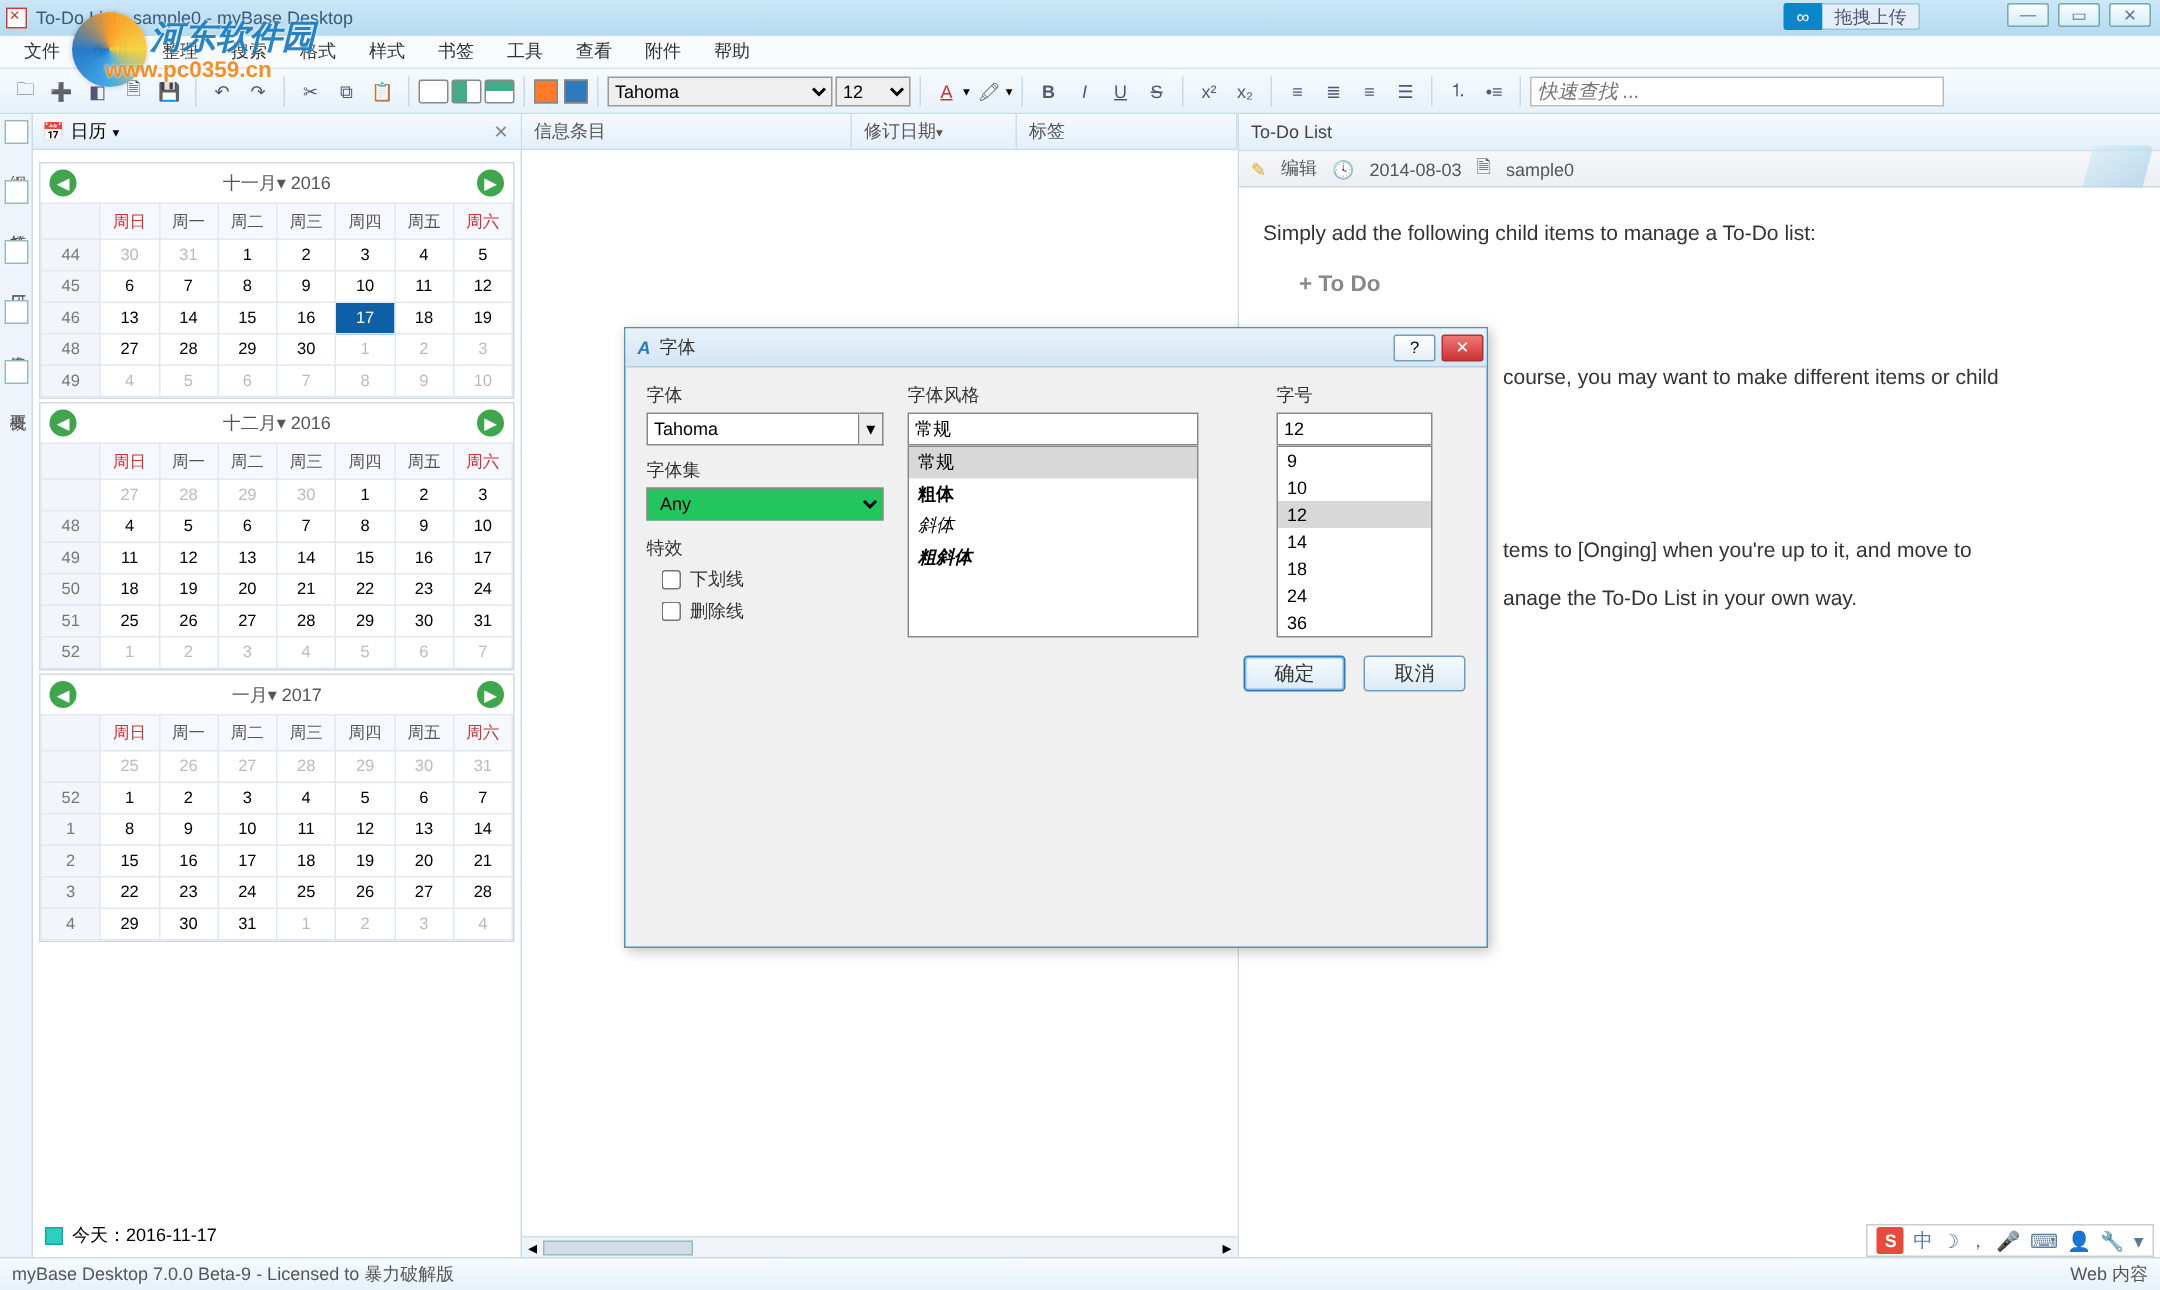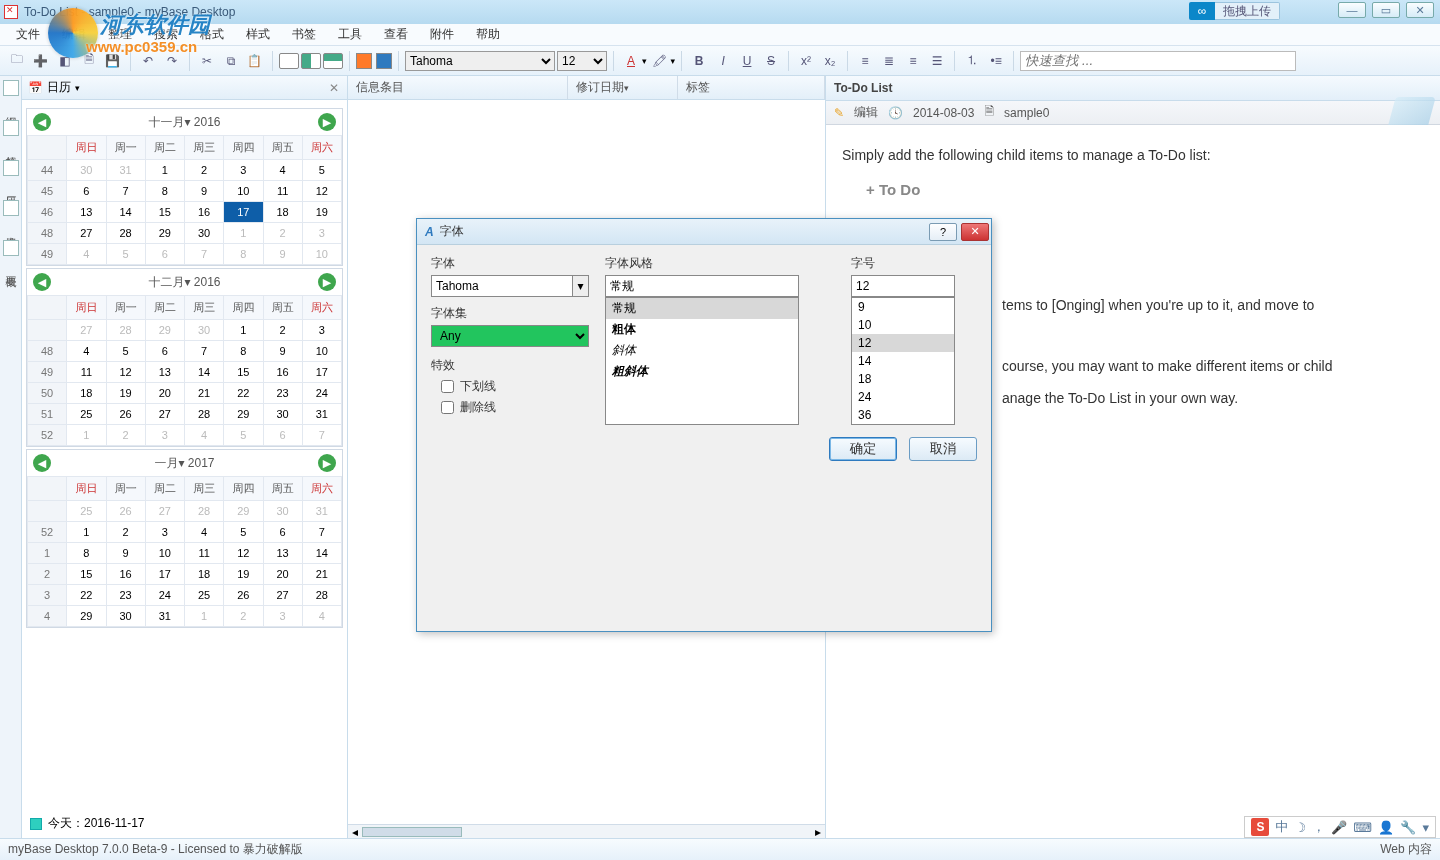--- a/index.html
+++ b/index.html
@@ -44,32 +44,32 @@
 .caltbl td.today{background:#0e5ea8;color:#fff;}
 .todaybar{padding:6px 8px;display:flex;align-items:center;gap:6px;}
 .todaybar .sq{width:12px;height:12px;background:#2ecfbf;border:1px solid #1aa;}
 .midpane{width:478px;border-right:1px solid #c8dceb;display:flex;flex-direction:column;position:relative;}
 .midhdr{height:24px;background:linear-gradient(#f5fafe,#e3eff9);border-bottom:1px solid #c8dceb;display:flex;align-items:center;}
 .midhdr .col{padding:0 8px;border-right:1px solid #d0dce8;height:100%;display:flex;align-items:center;color:#555;}
 .midbody{flex:1;background:#fff;}
 .midscroll{height:14px;background:#f0f4f8;border-top:1px solid #d0dce8;display:flex;align-items:center;padding:0 4px;gap:4px;}
 .midscroll .thumb{width:100px;height:10px;background:#d0dce8;border:1px solid #9bb;}
 .rightpane{flex:1;display:flex;flex-direction:column;}
-.rtitle{height:24px;background:linear-gradient(#f5fafe,#e3eff9);border-bottom:1px solid #c8dceb;display:flex;align-items:center;padding:12px 8px;font-weight:bold;color:#444;}
+.rtitle{height:24px;background:linear-gradient(#f5fafe,#e3eff9);border-bottom:1px solid #c8dceb;display:flex;align-items:center;padding:12px 8px;font-weight:normal;color:#444;}
 .rinfo{height:24px;background:linear-gradient(#f5f7fa,#eceff3);border-bottom:1px solid #d0d7e0;display:flex;align-items:center;padding:0 8px;gap:10px;color:#555;position:relative;}
 .rinfo .pen{color:#e8a020;}
 .rinfo .feather{position:absolute;right:8px;top:-4px;width:40px;height:28px;background:linear-gradient(135deg,#d5ecf7,#a8d0e8);border-radius:4px 4px 0 0;transform:skewX(-15deg);opacity:.7;}
 .rbody{flex:1;padding:12px 16px;color:#333;font-size:14px;line-height:1.8;}
 .rbody .plus{font-weight:bold;color:#888;margin:8px 0 8px 24px;font-size:15px;}
 .rbody p{margin:6px 0;}
 .statusbar{height:22px;background:linear-gradient(#f7fbfe,#e6f1fa);border-top:1px solid #c8dceb;display:flex;align-items:center;padding:0 8px;color:#555;justify-content:space-between;}
 .wmark{position:absolute;left:0;top:6px;width:190px;height:56px;pointer-events:none;opacity:.95;z-index:50;margin-left:44px;}
 .wmark .circ{width:50px;height:50px;border-radius:25px;background:conic-gradient(#ff9a1e,#f6d03a,#3aa5e8,#1e73c7,#ff9a1e);position:absolute;left:4px;top:2px;box-shadow:0 0 4px rgba(0,0,0,.2);}
 .wmark .txt1{position:absolute;left:56px;top:4px;font-size:22px;font-weight:bold;color:#1d7fc4;font-style:italic;text-shadow:0 0 2px #fff;}
-.wmark .txt2{position:absolute;left:42px;top:32px;font-size:15px;font-weight:bold;color:#f48a1c;text-shadow:0 0 2px #fff;}
+.wmark .txt2{position:absolute;left:26px;top:32px;font-size:15px;font-weight:bold;color:#f48a1c;text-shadow:0 0 2px #fff;}
 
 .dlg{position:absolute;left:416px;top:218px;width:576px;height:414px;background:#f0f0f0;border:1px solid #4a90c0;box-shadow:2px 2px 8px rgba(0,0,0,.25);z-index:100;}
 .dlgtitle{height:26px;background:linear-gradient(#e8f2fa,#d3e6f4);display:flex;align-items:center;justify-content:space-between;padding:0 2px 0 8px;border-bottom:1px solid #b8cfde;}
 .dlgtitle .t{display:flex;align-items:center;gap:6px;color:#333;}
 .dlgtitle .btns{display:flex;gap:4px;}
 .dlgtitle .dbtn{width:28px;height:18px;border:1px solid #7a9bb3;border-radius:2px;display:flex;align-items:center;justify-content:center;font-size:11px;background:linear-gradient(#fdfeff,#e5eef6);}
 .dlgtitle .dbtn.close{background:linear-gradient(#e77,#c33);color:#fff;border-color:#a33;}
 .dlgbody{padding:10px 14px;}
 .dlgrow{display:flex;gap:16px;}
 .dlgcol1{width:158px;}
@@ -484,22 +484,22 @@
       <span>编辑</span>
       <span>🕓</span>
       <span>2014-08-03</span>
       <span>🗎</span>
       <span>sample0</span>
       <div class="feather"></div>
     </div>
     <div class="rbody">
       <p>Simply add the following child items to manage a To-Do list:</p>
       <div class="plus">+ To Do</div>
+      <p style="margin-left:160px;margin-top:36px;">course, you may want to make different items or child</p>
       <p style="margin-left:160px;margin-top:90px;">tems to [Onging] when you're up to it, and move to</p>
-      <p style="margin-left:160px;margin-top:36px;">course, you may want to make different items or child</p>
       <p style="margin-left:160px;">anage the To-Do List in your own way.</p>
     </div>
   </div>
 </div>
 
 <div class="statusbar">
   <span>myBase Desktop 7.0.0 Beta-9 - Licensed to 暴力破解版</span>
   <span>Web 内容</span>
 </div>
 

